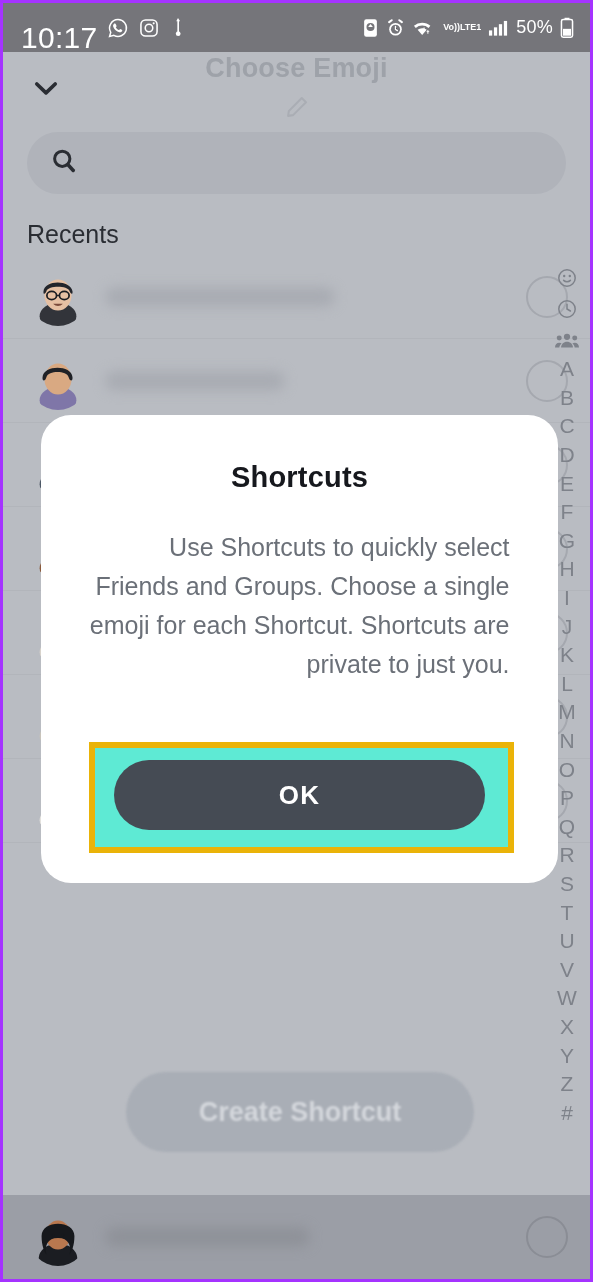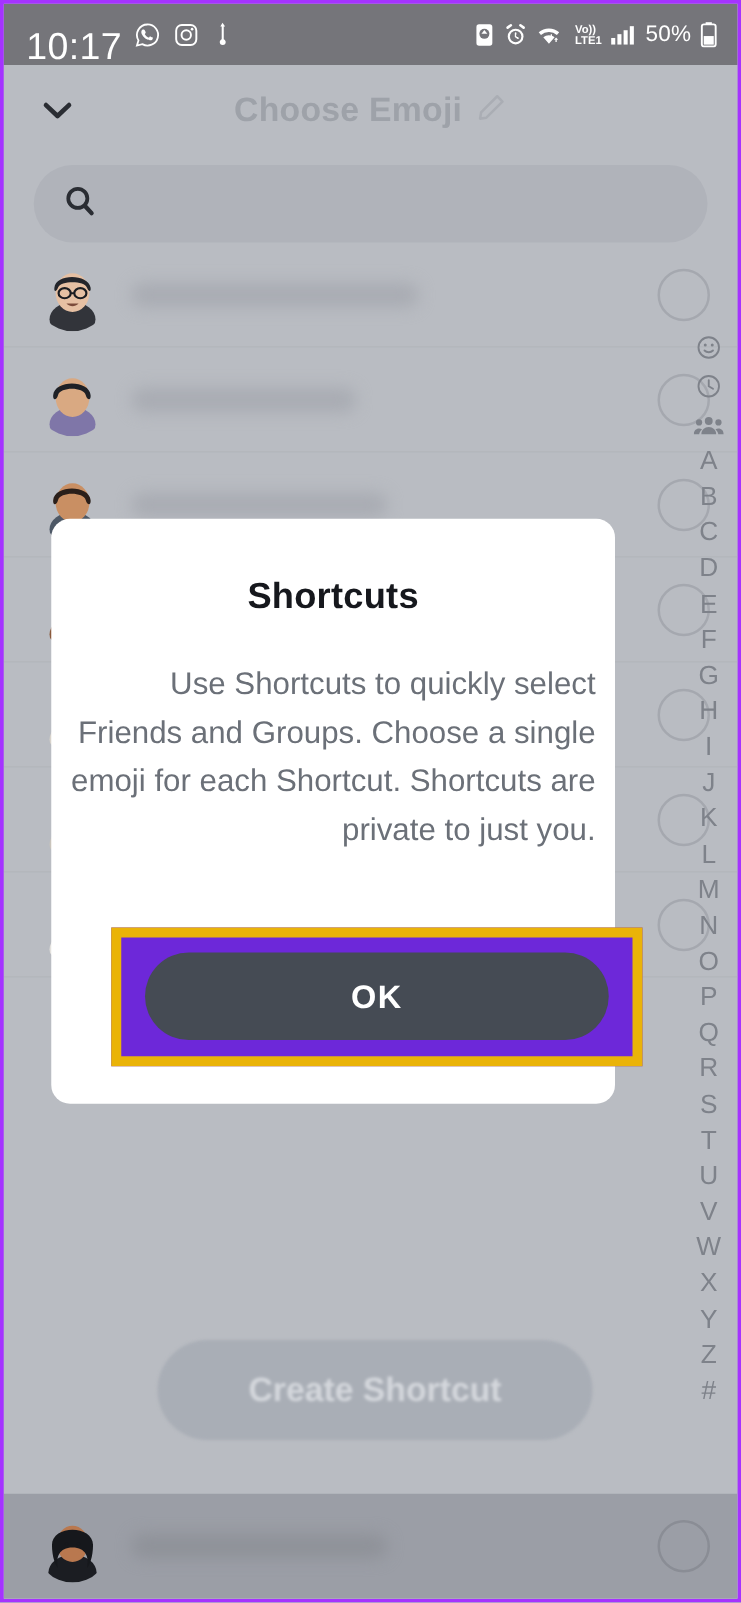--- a/index.html
+++ b/index.html
@@ -15,38 +15,39 @@
   .statusbar{
     position:absolute; top:0; left:0; right:0; height:49px;
     background:#75757a; display:flex; align-items:center;
     padding:0 16px 0 18px; color:#ffffff;
   }
   .sb-left{ display:flex; align-items:center; gap:9px; }
   .sb-time{ font-size:30px; font-weight:400; letter-spacing:.3px;margin-top:20px; }
   .sb-right{ margin-left:auto; display:flex; align-items:center; gap:7px; }
   .sb-ico{ display:inline-flex; align-items:center; justify-content:center; }
   .sb-batt{ font-size:18px; letter-spacing:.2px; }
-  .vo-lte{ display:flex; flex-direction:column; align-items:flex-start; line-height:.92;
+  .vo-lte{ display:flex; flex-direction:row; align-items:flex-end; line-height:.92;
            font-size:9px; font-weight:700; }
 
   
   .app{
     position:absolute; top:49px; left:0; right:0; bottom:0;
     background:#b9bcc2; overflow:hidden;
   }
 
   .header{
     position:relative; height:72px; display:flex; align-items:center;
     padding:0 22px;
   }
   .chev{ width:42px; height:42px; display:flex; align-items:center; justify-content:center; }
   .header-title-wrap{
     position:absolute; left:0; right:0; top:0; height:72px;
     display:flex; align-items:center; justify-content:center; gap:10px;
     pointer-events:none;
+    flex-direction:column;
   }
   .header-title{ font-size:27px; font-weight:700; color:#9ea2a9; letter-spacing:.2px; }
   .pencil{ opacity:.55; }
 
   .searchbar{
     margin:8px 24px 0 24px; height:62px; border-radius:31px;
     background:#b0b3ba; display:flex; align-items:center; padding:0 22px;
   }
 
   .section-title{
@@ -101,33 +102,33 @@
   .bottom-band{
     position:absolute; left:0; right:0; bottom:0; height:84px;
     background:#9b9ea6;
   }
   .bottom-band .row{ border-bottom:none; height:84px; }
   .bottom-band .name-blur{ background:#8f9299; }
   .bottom-band .radio{ border-color:#8a8d95; }
 
   
   .modal{
-    position:absolute; left:38px; top:412px; width:451px; height:468px;
-    background:#ffffff; border-radius:15px; z-index:30;
+    position:absolute; left:38px; top:412px; width:517px; height:468px;
+    background:#ffffff; border-radius:30px; z-index:30;
     display:flex; flex-direction:column; align-items:center;
     padding:46px 30px 0 30px;
   }
   .modal-title{ font-size:29px; font-weight:700; color:#16181d; letter-spacing:.2px; }
   .modal-body{
     margin-top:34px; width:420px; text-align:right;
     font-size:25px; line-height:39px; color:#6b7078; font-weight:400;
   }
   .ok-wrap{
     position:absolute; left:48px; top:327px; width:425px; height:111px;
-    border:8px solid #eab308; background:#6d28d9;
+    border:6px solid #eab308; background:#5eead4;
   }
   .ok-btn{
     position:absolute; left:19px; top:12px; width:371px; height:70px;
     border-radius:35px; background:#454b54;
     display:flex; align-items:center; justify-content:center;
     color:#ffffff; font-size:26px; font-weight:700; letter-spacing:1.2px;
   }
 </style>
 </head>
 <body>
@@ -224,20 +225,21 @@
     <div class="searchbar">
       <span>
         <svg width="30" height="30" viewBox="0 0 24 24">
             <circle cx="10.6" cy="10.2" r="6.1" fill="none" stroke="#2a2d33" stroke-width="2.4"></circle>
             <path stroke="#2a2d33" stroke-width="2.8" stroke-linecap="round" d="m15.2 15 4.2 4.6"></path>
           </svg>
       </span>
       <span></span>
     </div>
 
+    <div class="section-title">Recents</div>
 
     <div class="list">
 
       <div class="row">
         <span class="avatar">
           <svg class="bm" viewBox="0 0 60 60">
               <ellipse cx="30" cy="50" rx="19" ry="14" fill="#32343a"></ellipse>
               <ellipse cx="30" cy="28" rx="14" ry="16" fill="#e6c0a3"></ellipse>
               <path fill="#23252b" d="M15 24c1-12 28-12 30 0 .5 4-2 3-3 0-2-6-22-6-24 0-1 3-3.5 4-3 0z"></path>
               <ellipse cx="23.5" cy="28.5" rx="5" ry="4.2" fill="none" stroke="#1b1d22" stroke-width="1.8"></ellipse>

